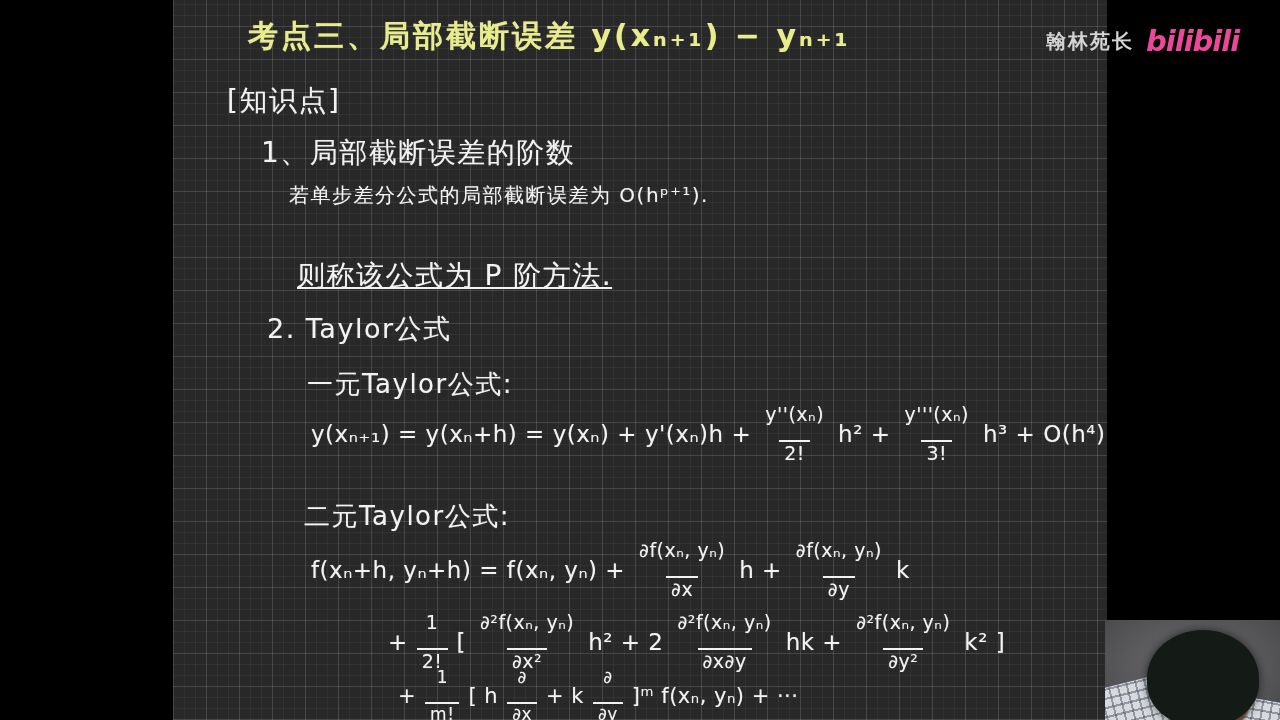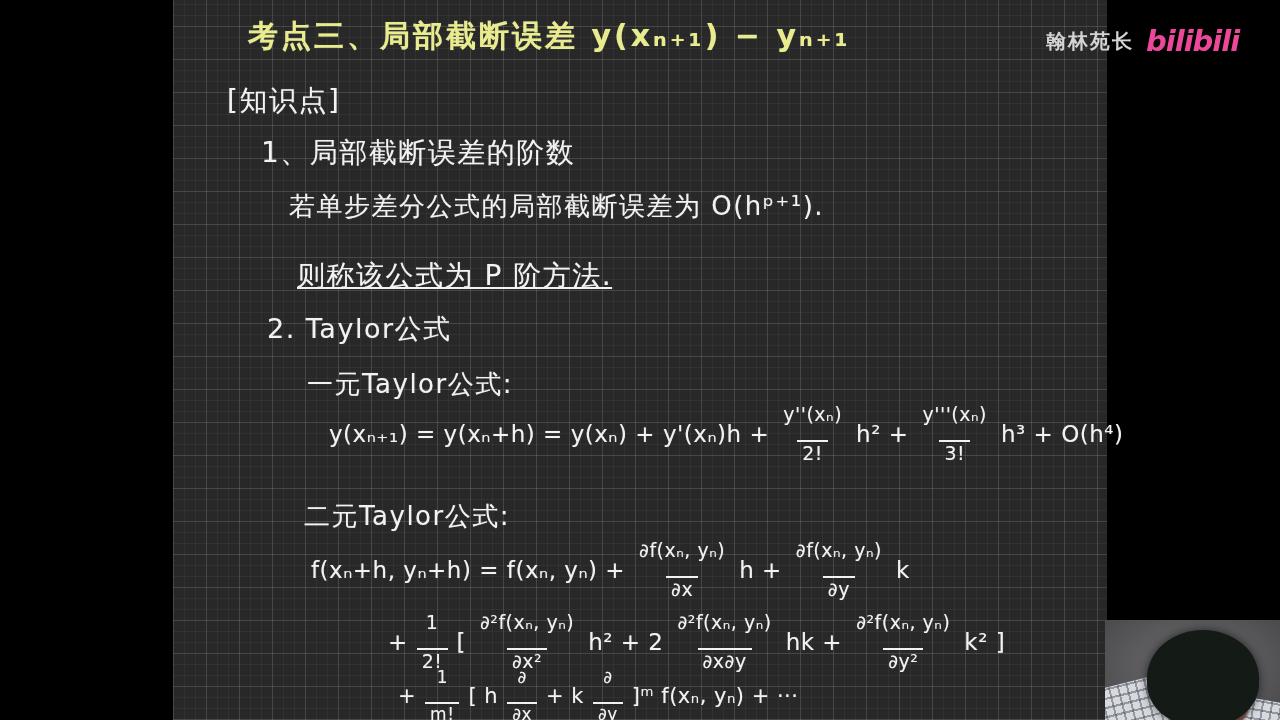--- a/index.html
+++ b/index.html
@@ -61,29 +61,29 @@
 <div class="stage">
 
   <div class="board">
 
     <div class="hand title" style="left:75px; top:16px;">考点三、局部截断误差  y(xₙ₊₁) − yₙ₊₁</div>
 
     <div class="hand" style="left:54px; top:82px; font-size:28px;">[知识点]</div>
 
     <div class="hand" style="left:88px; top:134px; font-size:28px;">1、局部截断误差的阶数</div>
 
-    <div class="hand" style="left:116px; top:189px; font-size:26px;">若单步差分公式的局部截断误差为 O(hᵖ⁺¹).</div>
+    <div class="hand" style="left:116px; top:182px; font-size:20px;">若单步差分公式的局部截断误差为 O(hᵖ⁺¹).</div>
 
     <div class="hand" style="left:124px; top:257px; font-size:28px;text-decoration:underline;">则称该公式为 P 阶方法.</div>
 
     <div class="hand" style="left:94px; top:311px; font-size:27px;">2. Taylor公式</div>
 
     <div class="hand" style="left:134px; top:367px; font-size:26px;">一元Taylor公式:</div>
 
-    <div class="hand mrow" style="left:153px; top:404px;">
+    <div class="hand mrow" style="left:135px; top:404px;">
       <span>y(xₙ₊₁) = y(xₙ+h) = y(xₙ) + y'(xₙ)h +</span>
       <span class="frac">
         <span class="num">y''(xₙ)</span>
         <span class="den">2!</span>
       </span>
       <span>h² +</span>
       <span class="frac">
         <span class="num">y'''(xₙ)</span>
         <span class="den">3!</span>
       </span>

